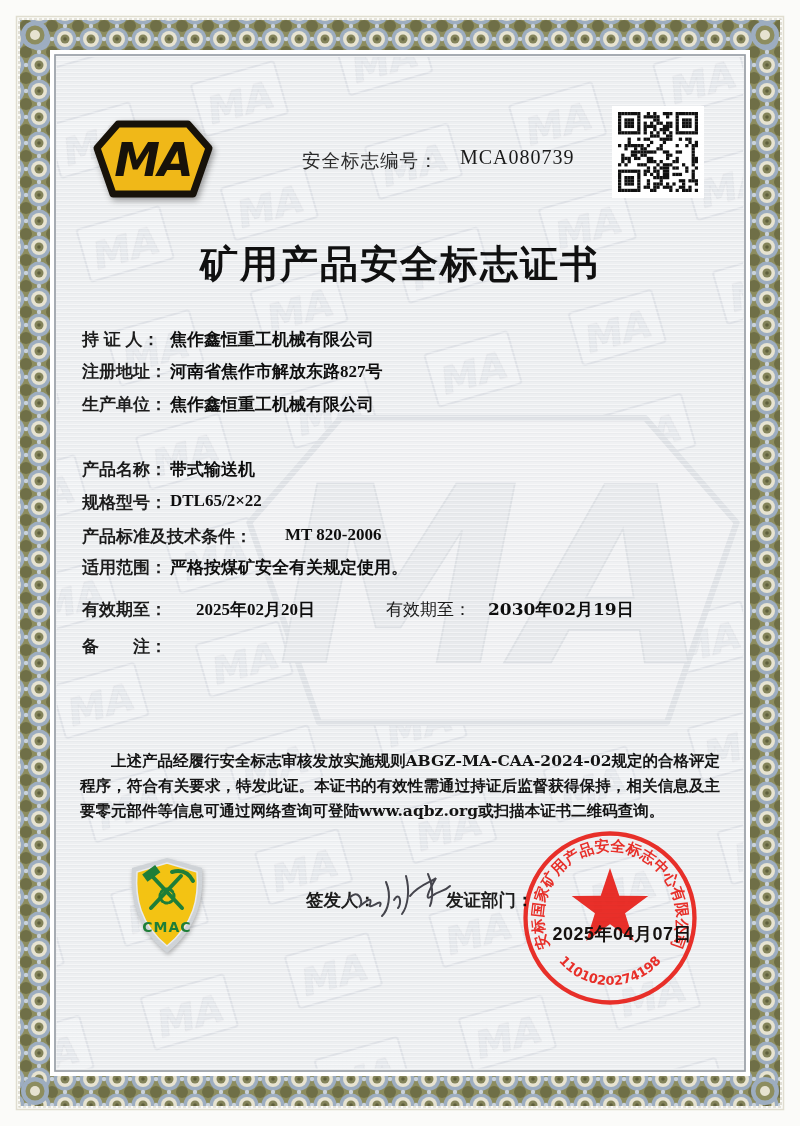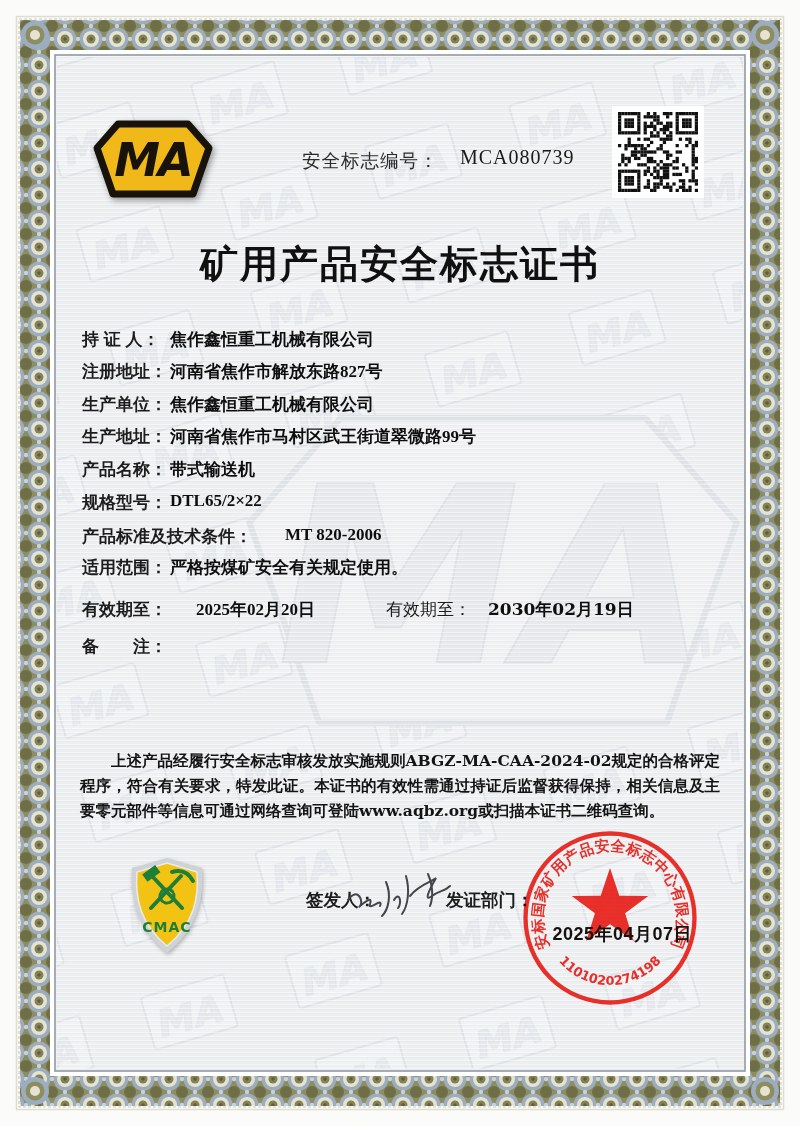--- a/index.html
+++ b/index.html
@@ -419,24 +419,20 @@
         <span class="val">焦作鑫恒重工机械有限公司</span>
       </div>
     <div class="abs row r1">
         <span class="lab">注册地址：</span>
         <span class="val">河南省焦作市解放东路827号</span>
       </div>
     <div class="abs row r2">
         <span class="lab">生产单位：</span>
         <span class="val">焦作鑫恒重工机械有限公司</span>
       </div>
-    <div class="abs row r3">
-        <span class="lab">生产地址：</span>
-        <span class="val">河南省焦作市马村区武王街道翠微路99号</span>
-      </div>
     <div class="abs row r4">
         <span class="lab">产品名称：</span>
         <span class="val">带式输送机</span>
       </div>
     <div class="abs row r5">
         <span class="lab">规格型号：</span>
         <span class="val">DTL65/2×22</span>
       </div>
     <div class="abs row r6">
         <span class="lab">产品标准及技术条件：</span>

